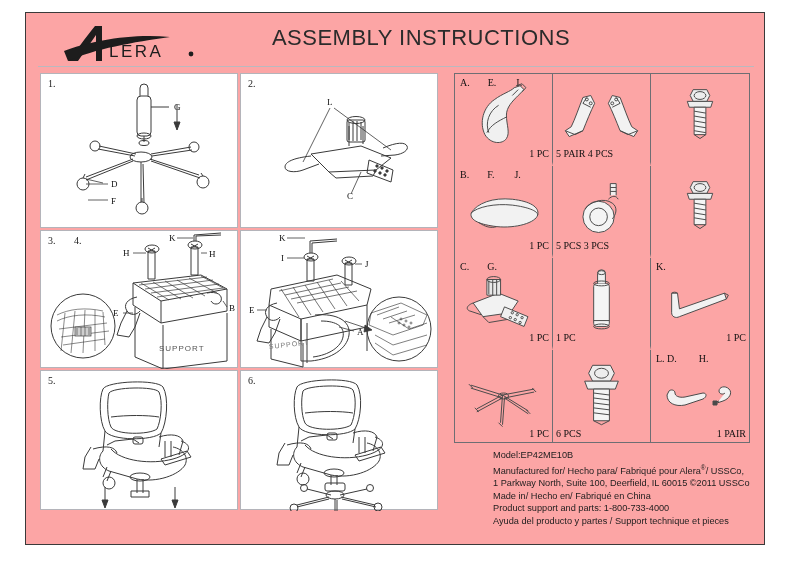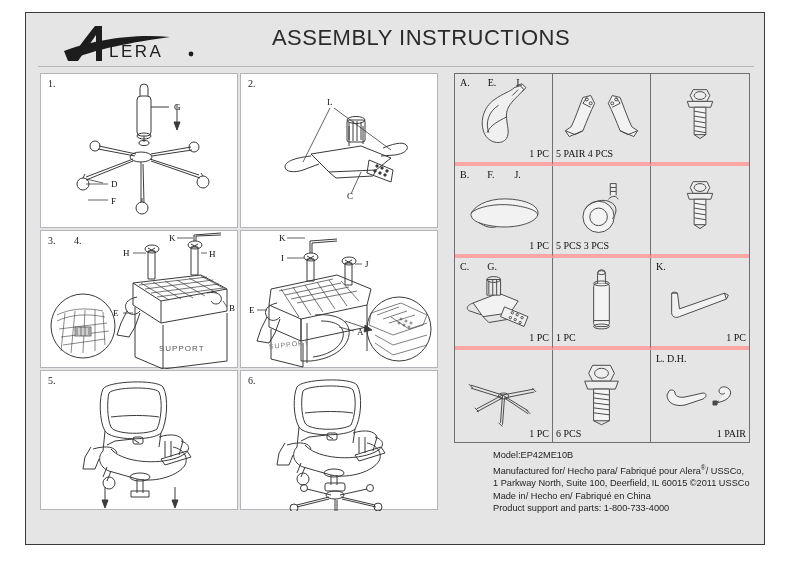--- a/index.html
+++ b/index.html
@@ -1,18 +1,18 @@
 <!DOCTYPE html>
 <html><head>
 <meta charset="utf-8">
 <style>
   html,body{margin:0;padding:0;background:#ffffff;}
   body{width:802px;height:567px;position:relative;font-family:"Liberation Sans",sans-serif;color:#1a1a1a;overflow:hidden;}
 
-  .page-frame{position:absolute;left:25px;top:12px;width:740px;height:533px;border:1.5px solid #3a3a3a;background:#e5e5e5;box-sizing:border-box;}
+  .page-frame{position:absolute;left:25px;top:12px;width:740px;height:533px;border:1.5px solid #3a3a3a;background:#fca5a5;box-sizing:border-box;}
 
   
   .header{position:absolute;left:0;top:0;width:100%;height:52px;}
   .logo{position:absolute;left:36px;top:8px;width:140px;height:44px;}
   .title{position:absolute;left:225px;top:12px;width:340px;text-align:center;font-size:22px;letter-spacing:.5px;color:#2b2b2b;font-family:"Liberation Sans",sans-serif;}
   .header-rule{position:absolute;left:12px;top:53px;width:716px;height:1px;background:#b9b9bf;}
 
   
   .steps{position:absolute;left:14px;top:60px;width:400px;height:450px;}
   .panel{position:absolute;border:1px solid #b4b4ba;box-sizing:border-box;background:#fff;}
@@ -28,21 +28,21 @@
 
   
   .parts{position:absolute;left:428px;top:60px;width:296px;height:370px;border:1px solid #6e6e73;box-sizing:border-box;display:grid;grid-template-columns:1fr 1fr 1fr;grid-template-rows:1fr 1fr 1fr 1fr;}
   .cell{position:relative;border-right:1px solid #6e6e73;border-bottom:4px solid #fca5a5;box-sizing:border-box;overflow:hidden;}
   .cell:nth-child(3n){border-right:none;}
   .cell:nth-child(n+10){border-bottom:none;}
   .cell-labels{position:absolute;left:5px;top:3px;font-family:"Liberation Serif",serif;font-size:10px;color:#111;letter-spacing:0;}
   .cell-labels span{display:inline-block;}
   .lbl-gap-a{margin-right:18px;}
   .lbl-gap-b{margin-right:20px;}
-  .lbl-gap-c{}
+  .lbl-gap-c{margin-right:22px;}
   .qty{position:absolute;bottom:3px;font-family:"Liberation Serif",serif;font-size:10px;color:#111;white-space:nowrap;}
   .qty-right{right:3px;}
   .qty-left{left:3px;}
   .art{position:absolute;left:0;top:0;width:100%;height:100%;}
 
   
   .info{position:absolute;left:430px;top:436px;width:300px;font-family:"Liberation Sans",sans-serif;font-size:9.2px;line-height:12.6px;color:#1d1d1d;}
   .info div{white-space:nowrap;padding-left:37px;}
   .sup{font-size:6.5px;vertical-align:super;}
 </style>
@@ -499,15 +499,16 @@
       <div class="qty qty-right">1 PAIR</div>
     </div>
   </div>
 
   <div class="info">
     <div><span>Model:</span><span>EP42ME10B</span></div>
     <div><span>Manufactured for/ Hecho para/ Fabriqué pour Alera</span><span class="sup">®</span><span>/ USSCo,</span></div>
     <div>1 Parkway North, Suite 100, Deerfield, IL 60015 ©2011 USSCo</div>
     <div>Made in/ Hecho en/ Fabriqué en China</div>
     <div>Product support and parts: 1-800-733-4000</div>
+    <div>Ayuda del producto y partes / Support technique et pieces</div>
   </div>
 
 </div>
 
 </body></html>

